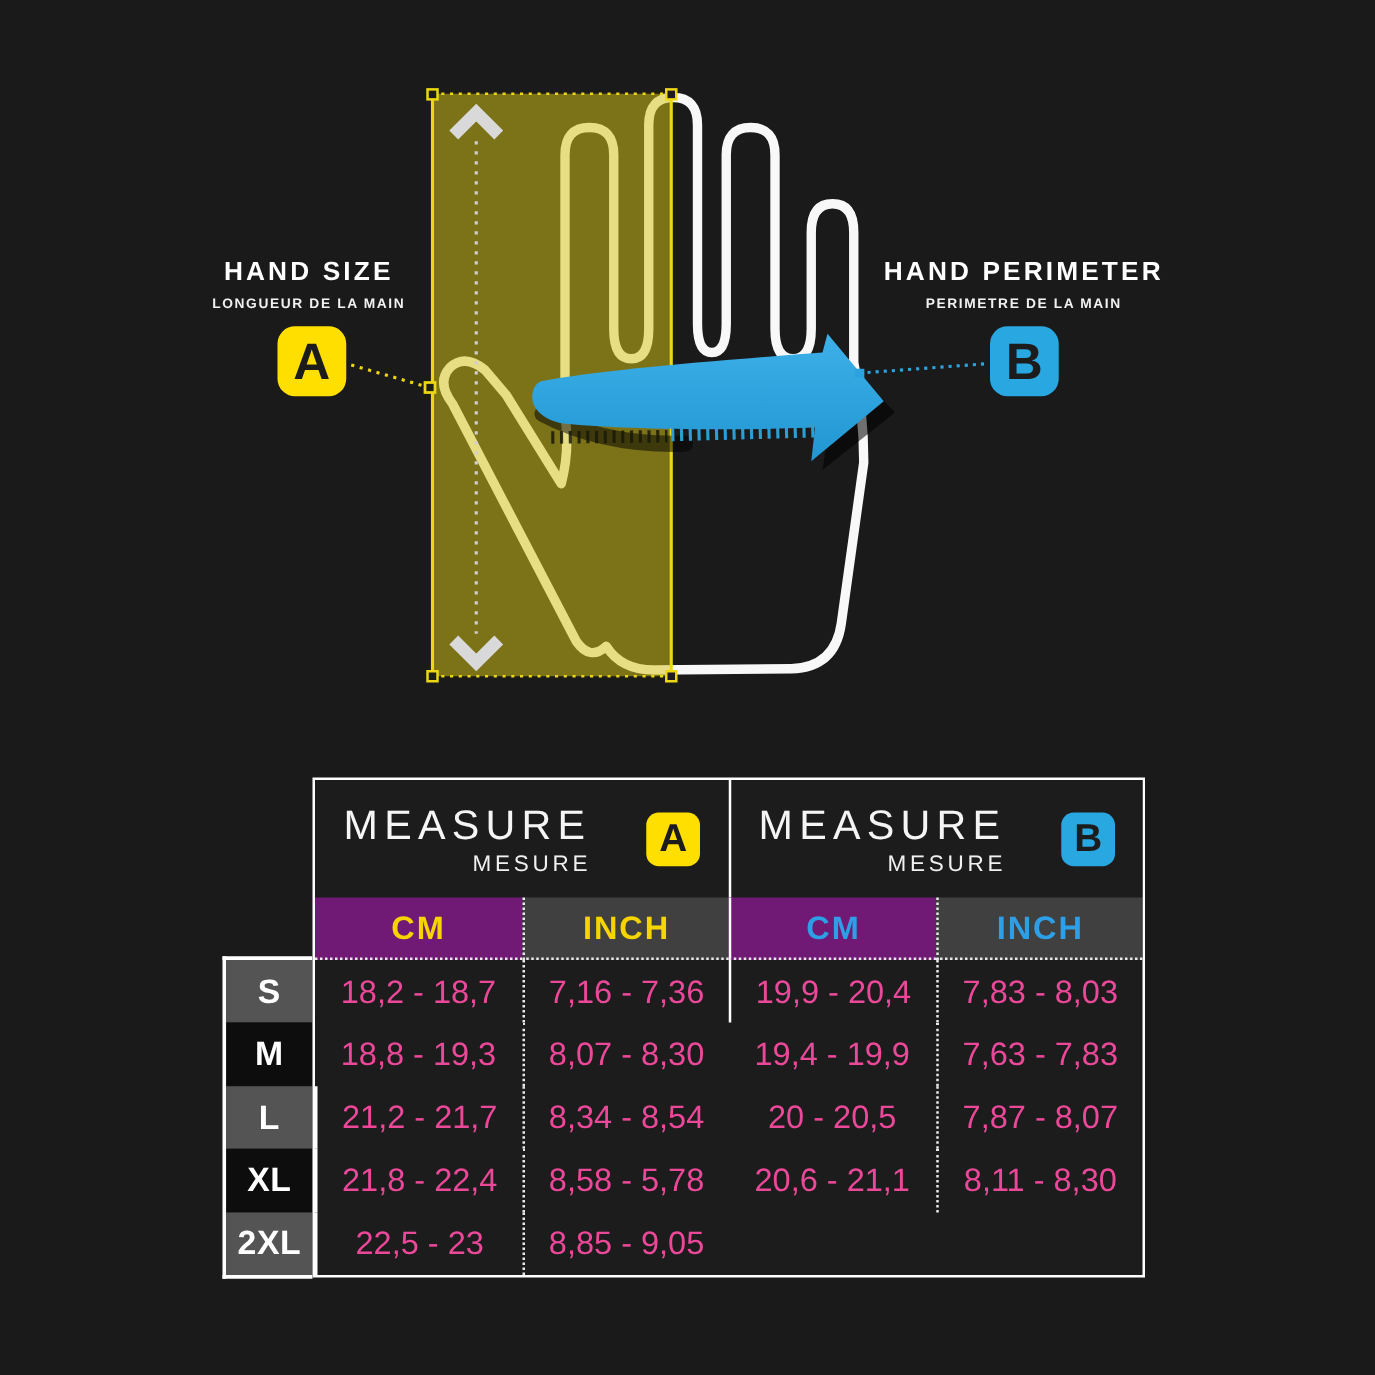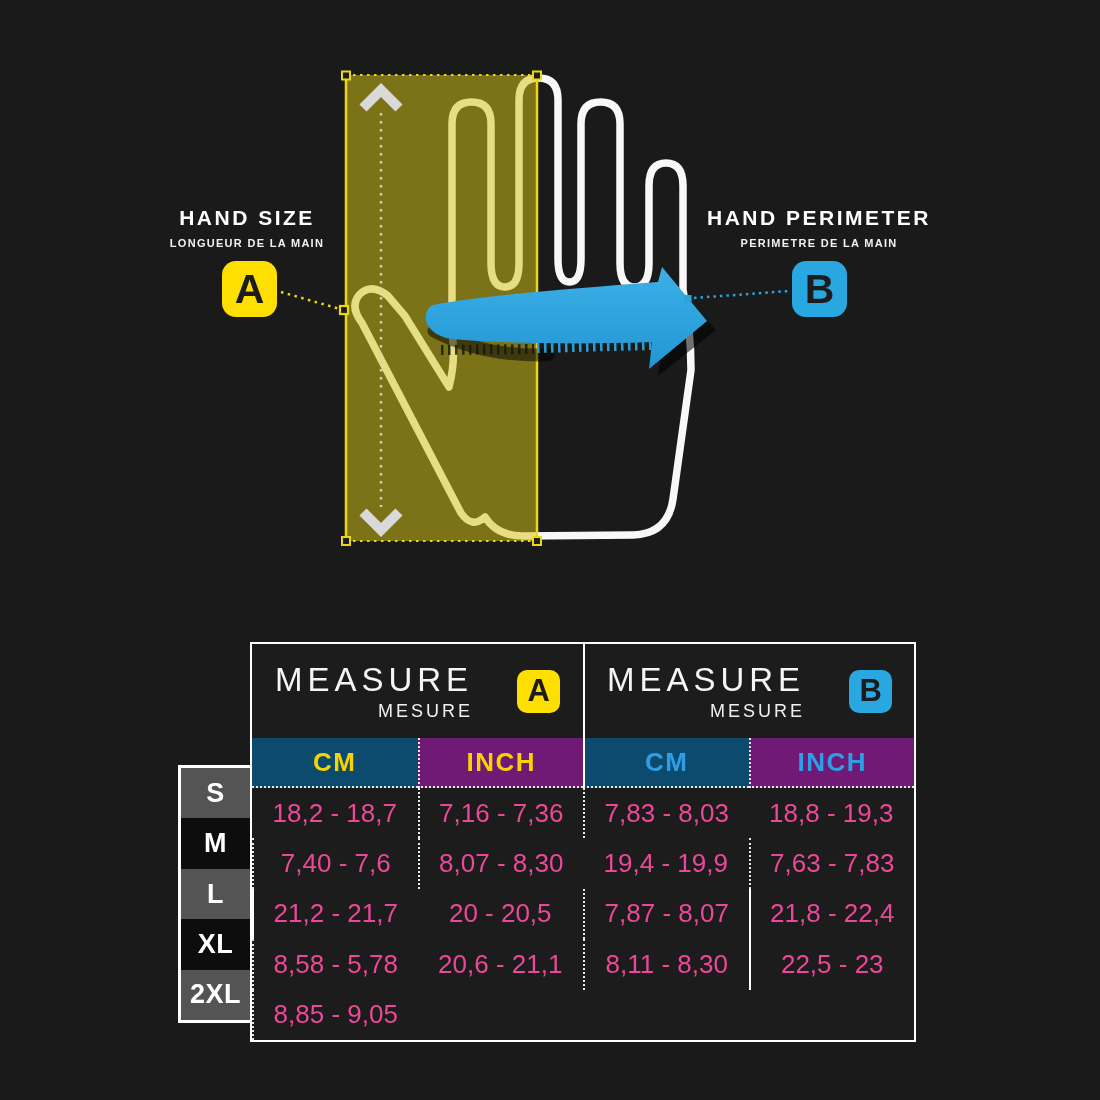--- a/index.html
+++ b/index.html
@@ -29,37 +29,37 @@
               border:3px solid #ffffff;border-right:none;box-sizing:border-box;
               display:flex;flex-direction:column;}
   .label-cell{flex:1;display:flex;align-items:center;justify-content:center;
               color:#fff;font-weight:bold;font-size:27px;letter-spacing:0.5px;}
   .label-cell.odd{background:#545454;}
   .label-cell.even{background:#0d0d0d;}
 
   .main-table{position:absolute;left:72px;top:0;width:666px;height:400px;
               border:2px solid #ffffff;box-sizing:border-box;background:#1c1c1c;
               display:grid;grid-template-columns:repeat(4,1fr);
-              grid-template-rows:94px 50px repeat(5,1fr);margin-top:20px;}
+              grid-template-rows:94px 50px repeat(5,1fr);}
   .m-section{grid-column:span 2;display:flex;align-items:center;justify-content:center;
              gap:44px;background:#1c1c1c;}
   .m-section.b{border-left:2px solid #ffffff;}
   .m-titleblock{display:flex;flex-direction:column;align-items:flex-end;}
   .m-title{color:#f5f5f5;font-size:33px;letter-spacing:5px;font-weight:normal;}
   .m-sub{color:#f0f0f0;font-size:18px;letter-spacing:3px;margin-top:2px;}
   .badge-sm{width:43px;height:43px;border-radius:10px;font-size:31px;
             display:flex;align-items:center;justify-content:center;font-weight:900;color:#1c1c1c;}
   .badge-sm.a{background:#ffdf00;}
   .badge-sm.b{background:#29a7e1;}
 
   .unit-cell{display:flex;align-items:center;justify-content:center;
              font-weight:bold;font-size:26px;letter-spacing:1.5px;
              border-bottom:2px dotted #e9e9e9;box-sizing:border-box;}
-  .unit-cell.inch{background:#701a75;border-left:2px dotted #e9e9e9;}
-  .unit-cell.cm{background:#0c4a6e;}
+  .unit-cell.inch{background:#404040;border-left:2px dotted #e9e9e9;}
+  .unit-cell.cm{background:#701a75;}
   .unit-cell.cm.bsec{border-left:2px solid #ffffff;}
   .ya{color:#f5d400;} .bb{color:#2d9fe6;}
 
   .d-cell{display:flex;align-items:center;justify-content:center;color:#ec4899;
           font-size:26px;box-sizing:border-box;white-space:nowrap;}
   .d-cell.inch{border-left:2px dotted #e9e9e9;}
   .d-cell.cmb{border-left:2px solid #ffffff;}
   .d-cell{display:flex;}
 </style>
 </head>
@@ -176,29 +176,30 @@
         <div class="badge-sm b">B</div>
       </div>
 
       <div class="unit-cell cm ya">CM</div>
       <div class="unit-cell inch ya">INCH</div>
       <div class="unit-cell cm bsec bb">CM</div>
       <div class="unit-cell inch bb">INCH</div>
 
       <div class="r-odd d-cell cm">18,2 - 18,7</div>
       <div class="r-odd d-cell inch">7,16 - 7,36</div>
+      <div class="r-odd d-cell cm cmb">19,9 - 20,4</div>
       <div class="r-odd d-cell inch">7,83 - 8,03</div>
 
       <div class="r-even d-cell cm">18,8 - 19,3</div>
-      <div class="r-even d-cell inch">7,40 - 7,6</div>
       <div class="r-even d-cell inch">8,07 - 8,30</div>
 
       <div class="r-odd d-cell cm">19,4 - 19,9</div>
       <div class="r-odd d-cell inch">7,63 - 7,83</div>
       <div class="r-odd d-cell cm cmb">21,2 - 21,7</div>
+      <div class="r-odd d-cell inch">8,34 - 8,54</div>
 
       <div class="r-even d-cell cm">20 - 20,5</div>
       <div class="r-even d-cell inch">7,87 - 8,07</div>
       <div class="r-even d-cell cm cmb">21,8 - 22,4</div>
       <div class="r-even d-cell inch">8,58 - 5,78</div>
 
       <div class="r-odd d-cell cm">20,6 - 21,1</div>
       <div class="r-odd d-cell inch">8,11 - 8,30</div>
       <div class="r-odd d-cell cm cmb">22,5 - 23</div>
       <div class="r-odd d-cell inch">8,85 - 9,05</div>

